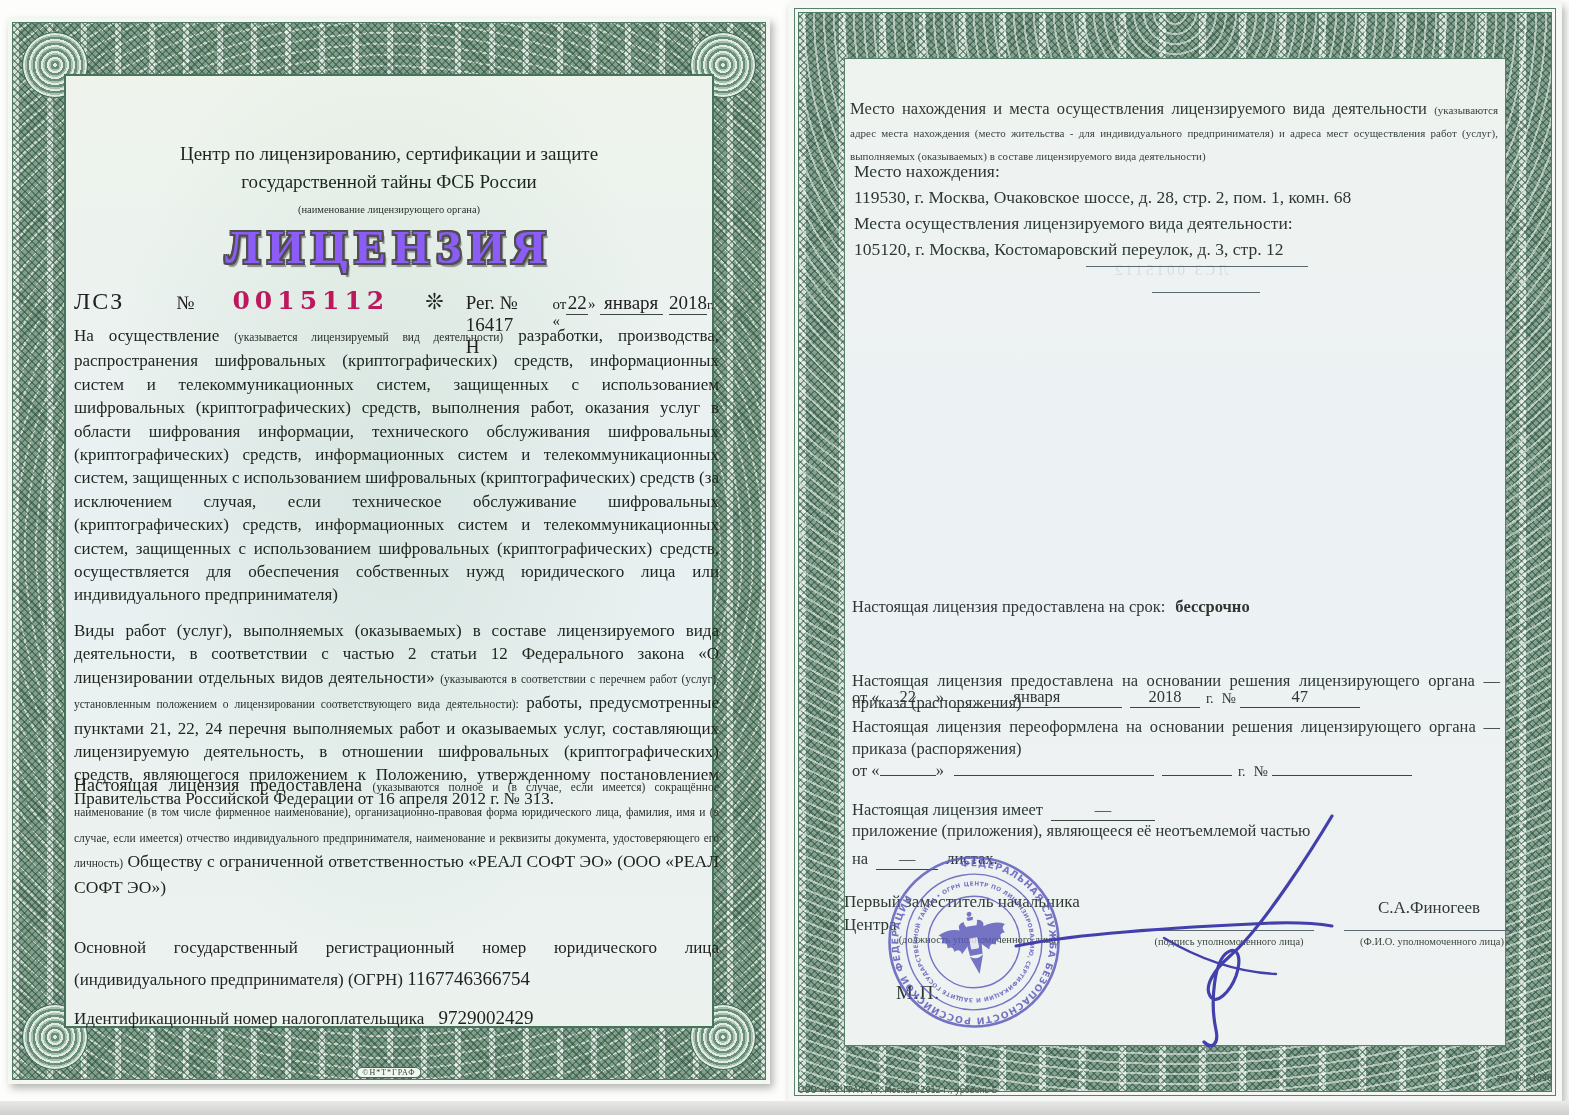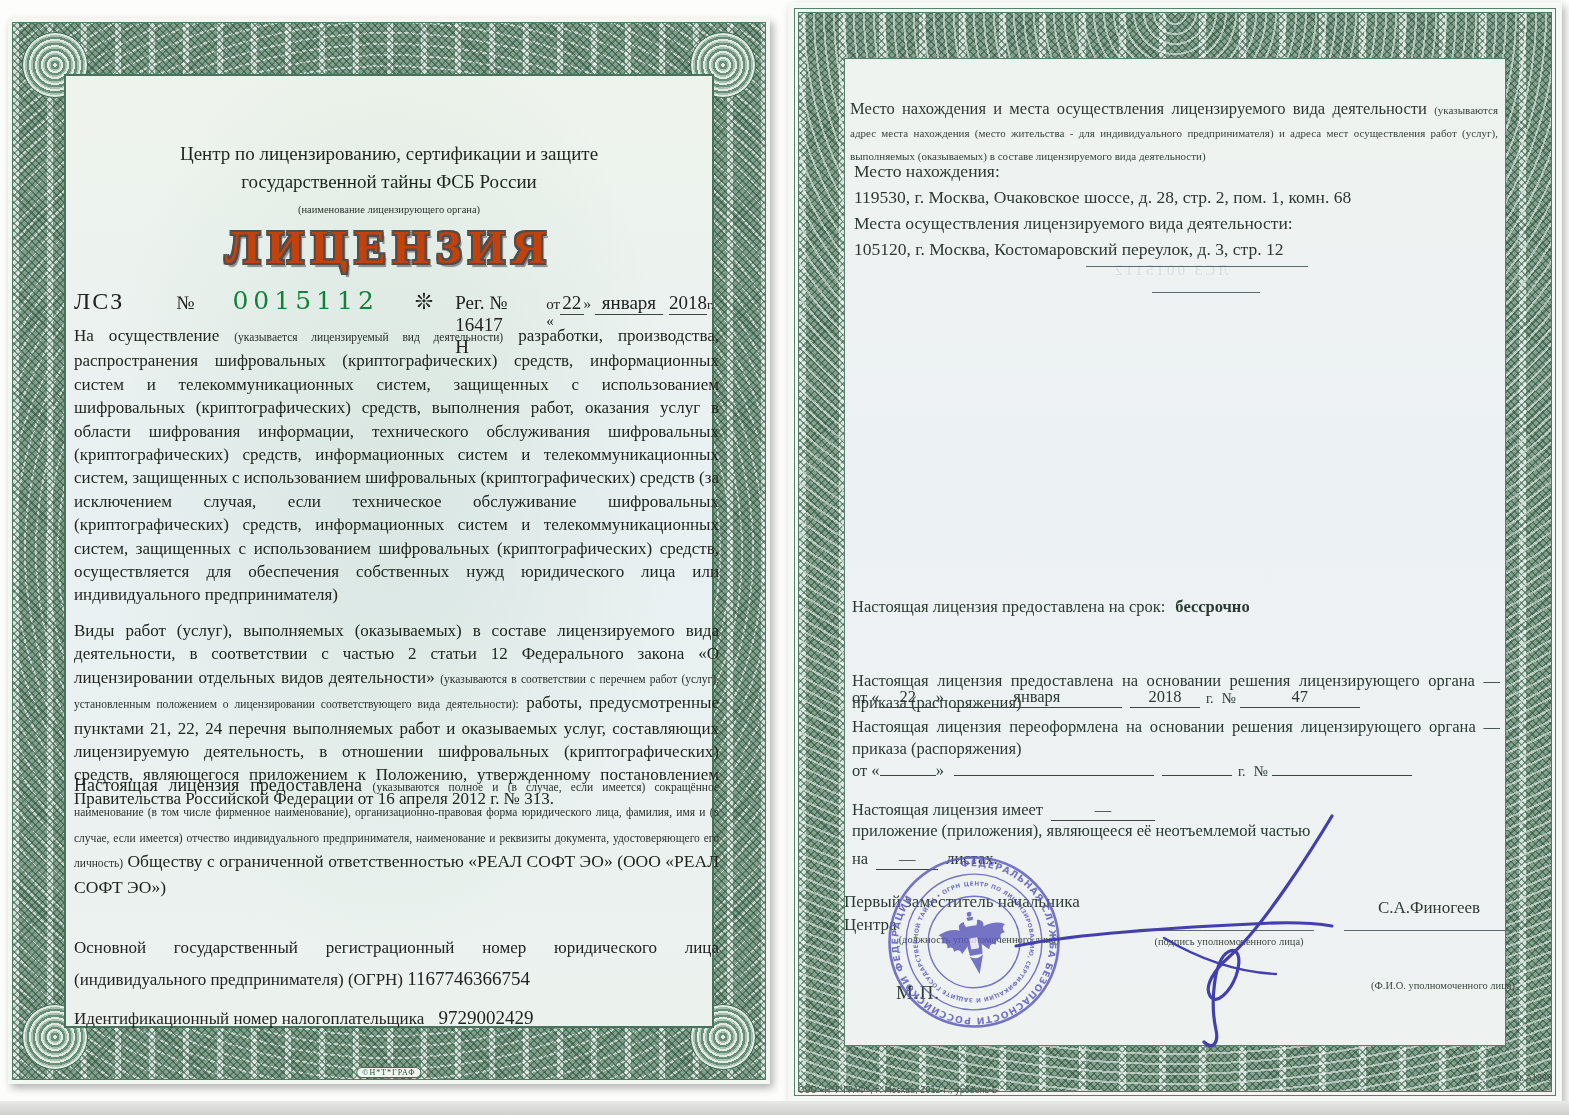--- a/index.html
+++ b/index.html
@@ -26,26 +26,26 @@
   .rosette{position:absolute;width:66px;height:66px;border-radius:50%;
            background:repeating-radial-gradient(circle at 50% 50%, #e8efe9 0 2px, #688e78 2px 4.5px, #a9c3b1 4.5px 6px);
            border:1px solid #3f6a53;opacity:.95;}
 
   .contentL{position:absolute;inset:56px;padding:0;}
   .contentL .abs{position:absolute;}
   .issuer{width:100%;text-align:center;font-size:19px;line-height:1.45;color:#1e2420;}
   .small-note{font-size:10.5px;color:#2a302c;}
   .center{text-align:center;width:100%;}
   .big-title{width:100%;text-align:center;font-weight:bold;font-size:47px;letter-spacing:7px;
-             color:#c2410c;
+             color:#8b5cf6;
              text-shadow:-2px -2px 0 #4e4e4e,2px -2px 0 #4e4e4e,-2px 2px 0 #4e4e4e,2px 2px 0 #4e4e4e,
                          0 -2px 0 #4e4e4e,0 2px 0 #4e4e4e,-2px 0 0 #4e4e4e,2px 0 0 #4e4e4e,3px 4px 1px #8b8b8b;}
   .numline{display:flex;align-items:baseline;width:100%;font-size:19px;}
   .series{font-size:24px;letter-spacing:2px;}
-  .licnum{font-family:"DejaVu Serif","Liberation Serif",serif;font-weight:normal;font-size:25px;letter-spacing:5px;color:#15803d;}
+  .licnum{font-family:"DejaVu Serif","Liberation Serif",serif;font-weight:bold;font-size:25px;letter-spacing:5px;color:#be185d;}
   .star{font-size:22px;color:#222;}
   .blank{display:inline-block;border-bottom:1.3px solid #3c453f;text-align:center;}
   .para{font-size:17px;line-height:23.4px;text-align:justify;color:#20261f;}
   .para .small-note{font-size:11.5px;}
   .ogrn-label{font-size:17px;line-height:31px;text-align:justify;}
   .printer-markL{position:absolute;left:50%;bottom:6px;transform:translateX(-50%);
                  background:#f2f6f1;border:1px solid #3f6a53;border-radius:6px;
                  font-size:8px;padding:0 5px;color:#273; color:#2c4536;letter-spacing:1px;}
 
   
@@ -222,21 +222,21 @@
         <div>Первый заместитель начальника</div>
         <div>Центра</div>
       </div>
       <div class="abs sig-note" style="top:876px;left:20px;width:230px;">(должность уполномоченного лица)</div>
 
       <div class="abs" style="top:872px;left:300px;width:170px;border-top:1px solid #5a6a70;"></div>
       <div class="abs sig-note" style="top:878px;left:290px;width:190px;">(подпись уполномоченного лица)</div>
 
       <div class="abs" style="top:840px;left:505px;width:160px;text-align:center;font-size:17px;">С.А.Финогеев</div>
       <div class="abs" style="top:872px;left:500px;width:170px;border-top:1px solid #5a6a70;"></div>
-      <div class="abs sig-note" style="top:878px;left:509px;width:180px;margin-top:44px;">(Ф.И.О. уполномоченного лица)</div>
+      <div class="abs sig-note" style="top:878px;left:498px;width:180px;">(Ф.И.О. уполномоченного лица)</div>
 
       <div class="abs" style="top:924px;left:52px;font-size:19px;letter-spacing:1px;">М.П.</div>
 
       <svg class="stamp" style="top:796px;left:42px;" width="176" height="176" viewBox="0 0 200 200">
         <circle cx="100" cy="100" r="96" fill="none" stroke="currentColor" stroke-width="3"></circle>
         <circle cx="100" cy="100" r="77" fill="none" stroke="currentColor" stroke-width="1.6"></circle>
         <circle cx="100" cy="100" r="52" fill="none" stroke="currentColor" stroke-width="1.6"></circle>
         <defs>
           <path id="ringOuter" d="M100,14 a86,86 0 1,1 -0.02,0"></path>
           <path id="ringInner" d="M100,36 a64,64 0 1,1 -0.02,0"></path>

